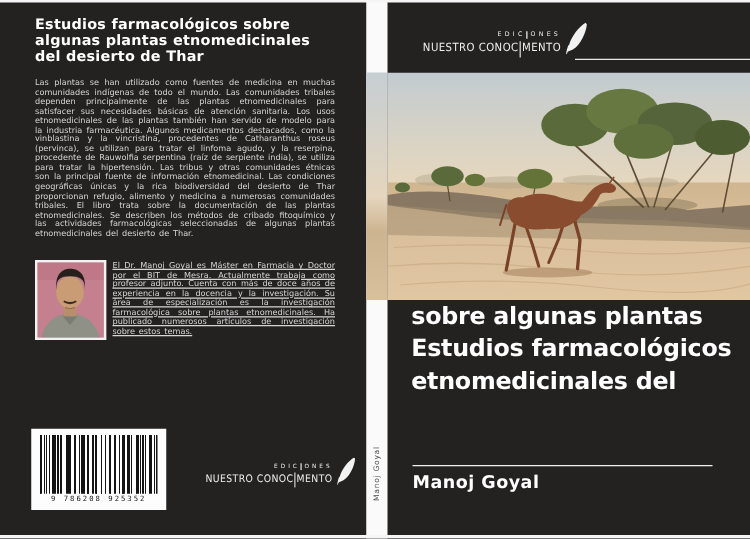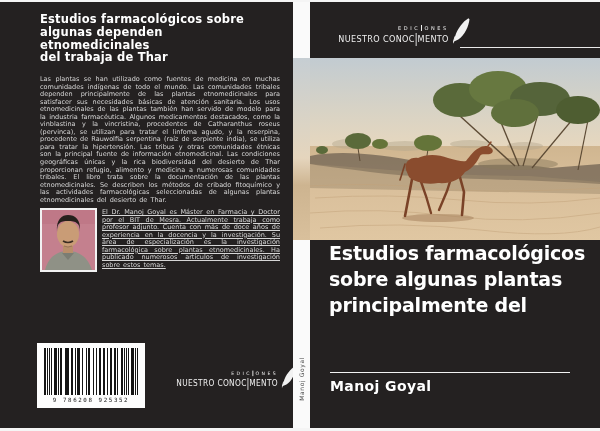--- a/index.html
+++ b/index.html
@@ -3,25 +3,25 @@
 <meta charset="utf-8">
 <style>
   html,body{margin:0;padding:0;background:#111;}
   .cover{position:relative;width:600px;height:431px;background:#242121;overflow:hidden;
          font-family:"DejaVu Sans", sans-serif;}
   .edge{position:absolute;left:0;width:600px;background:#f5f5f5;}
   .edge.top{top:0;height:2px;}
   .edge.bottom{bottom:0;height:3px;}
 
   
-  .back{position:absolute;left:12px;top:0;width:293px;height:329px;}
+  .back{position:absolute;left:0;top:0;width:293px;height:329px;}
   .back-title{position:absolute;left:28px;top:13px;width:230px;color:#fff;
               font-size:11.5px;font-weight:bold;line-height:12.8px;letter-spacing:.2px;}
   .back-desc{position:absolute;left:28px;top:63px;width:240px;color:#d6d6d6;
-             font-size:6.5px;line-height:7.55px;text-align:justify;word-spacing:1px;margin-top:13px;}
+             font-size:6.5px;line-height:7.55px;text-align:justify;word-spacing:1px;}
   .bio-photo{position:absolute;left:28px;top:208px;width:53px;height:60px;
              border:2px solid #f2f2f2;background:#c4808e;}
   .bio-text{position:absolute;left:90px;top:209px;width:178px;color:#d6d6d6;
             font-size:6.5px;line-height:7.55px;text-align:justify;word-spacing:1px;text-decoration:underline;}
 
   
   .pub-logo{display:flex;align-items:flex-end;gap:4px;}
   .pub-text{text-align:right;color:#efefef;white-space:nowrap;}
   .pub-top{font-size:5px;letter-spacing:2.6px;margin-bottom:2px;}
   .pub-bottom{font-size:9px;letter-spacing:.4px;transform:scaleX(.9);transform-origin:100% 100%;}
@@ -59,22 +59,22 @@
 </style>
 </head>
 <body>
 
 <div class="cover">
 
   <div class="back">
 
     <div class="back-title">
       <span>Estudios farmacológicos sobre</span><br>
-      <span>algunas dependen etnomedicinales</span><br>
-      <span>del trabaja de Thar</span>
+      <span>algunas plantas etnomedicinales</span><br>
+      <span>del desierto de Thar</span>
     </div>
 
     <div class="back-desc">Las plantas se han utilizado como fuentes de medicina en muchas comunidades indígenas de todo el mundo. Las comunidades tribales dependen principalmente de las plantas etnomedicinales para satisfacer sus necesidades básicas de atención sanitaria. Los usos etnomedicinales de las plantas también han servido de modelo para la industria farmacéutica. Algunos medicamentos destacados, como la vinblastina y la vincristina, procedentes de Catharanthus roseus (pervinca), se utilizan para tratar el linfoma agudo, y la reserpina, procedente de Rauwolfia serpentina (raíz de serpiente india), se utiliza para tratar la hipertensión. Las tribus y otras comunidades étnicas son la principal fuente de información etnomedicinal. Las condiciones geográficas únicas y la rica biodiversidad del desierto de Thar proporcionan refugio, alimento y medicina a numerosas comunidades tribales. El libro trata sobre la documentación de las plantas etnomedicinales. Se describen los métodos de cribado fitoquímico y las actividades farmacológicas seleccionadas de algunas plantas etnomedicinales del desierto de Thar.</div>
 
     <div class="bio-photo">
       <svg width="53" height="60" viewBox="0 0 53 60">
         <rect x="0" y="0" width="53" height="60" fill="#c4808e"></rect>
         <rect x="0" y="0" width="53" height="14" fill="#b9707f" opacity=".5"></rect>
         <path d="M3,60 C7,45 17,41 26,41 C35,41 45,45 50,60 Z" fill="#8f9186"></path>
         <path d="M20,43 L26,50 L32,43 Z" fill="#7b7d73"></path>
@@ -180,23 +180,23 @@
         <path d="M148,112 L154,134 L152,157" stroke="#7a4227" stroke-width="2.6" fill="none" stroke-linecap="round"></path>
         <path d="M143,114 L137,133 L129,152" stroke="#7a4227" stroke-width="2.4" fill="none" stroke-linecap="round"></path>
         <path d="M103,116 L99,137 L95,158" stroke="#7a4227" stroke-width="2.6" fill="none" stroke-linecap="round"></path>
         <path d="M109,118 L116,138 L121,155" stroke="#7a4227" stroke-width="2.4" fill="none" stroke-linecap="round"></path>
         <path d="M96,112 C94,104 100,99 108,100 C116,96 128,96 138,100 C146,102 152,104 156,103 C160,98 164,92 169,90 C172,88 178,87 181,90 C184,92 183,95 180,96 C176,97 172,95 170,98 C167,104 163,110 155,114 C150,122 140,126 128,125 C116,127 104,124 99,119 Z" fill="#8a4c2e"></path>
         <path d="M178,88 L181,84" stroke="#8a4c2e" stroke-width="1.4" stroke-linecap="round"></path>
       </g>
     </svg>
 
     <div class="front-title">
+      <span>sobre algunas plantas</span>
       <span>Estudios farmacológicos</span>
-      <span>sobre algunas plantas</span>
-      <span>principalmente del</span>
+      <span>etnomedicinales del</span>
     </div>
 
     <div class="author-rule"></div>
     <div class="front-author">Manoj Goyal</div>
   </div>
 
   <div class="edge top"></div>
   <div class="edge bottom"></div>
 </div>
 

